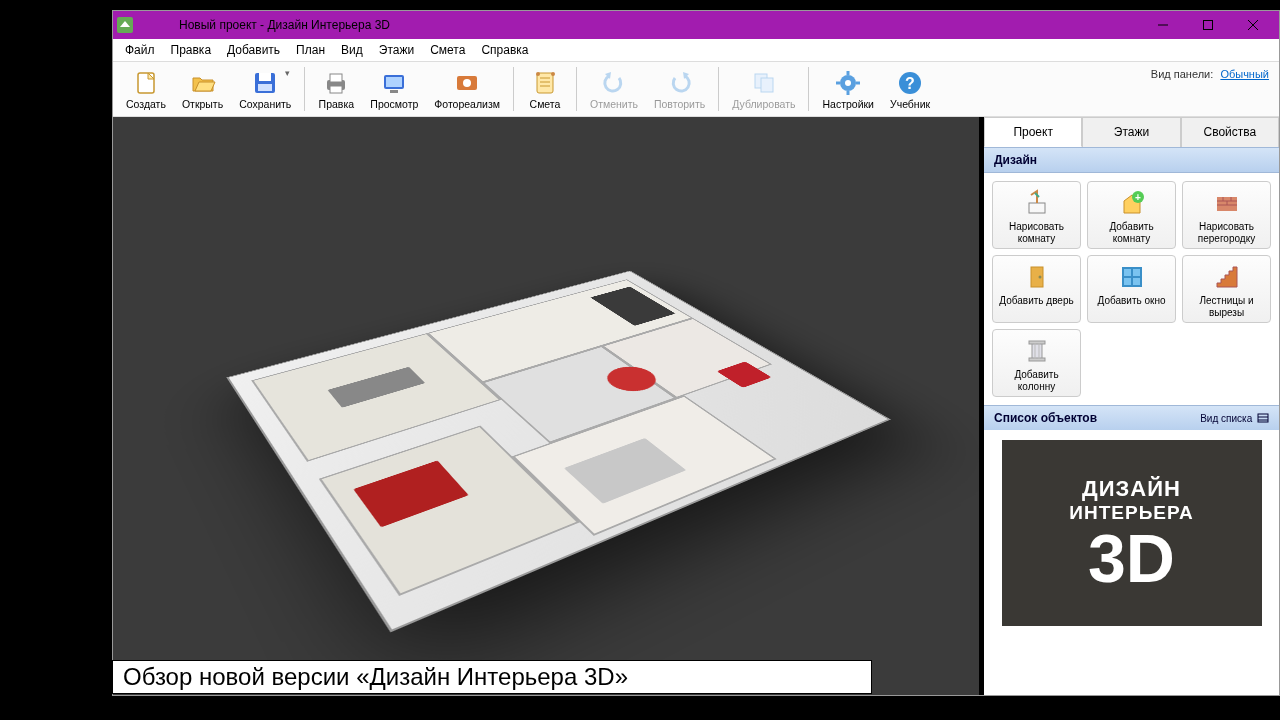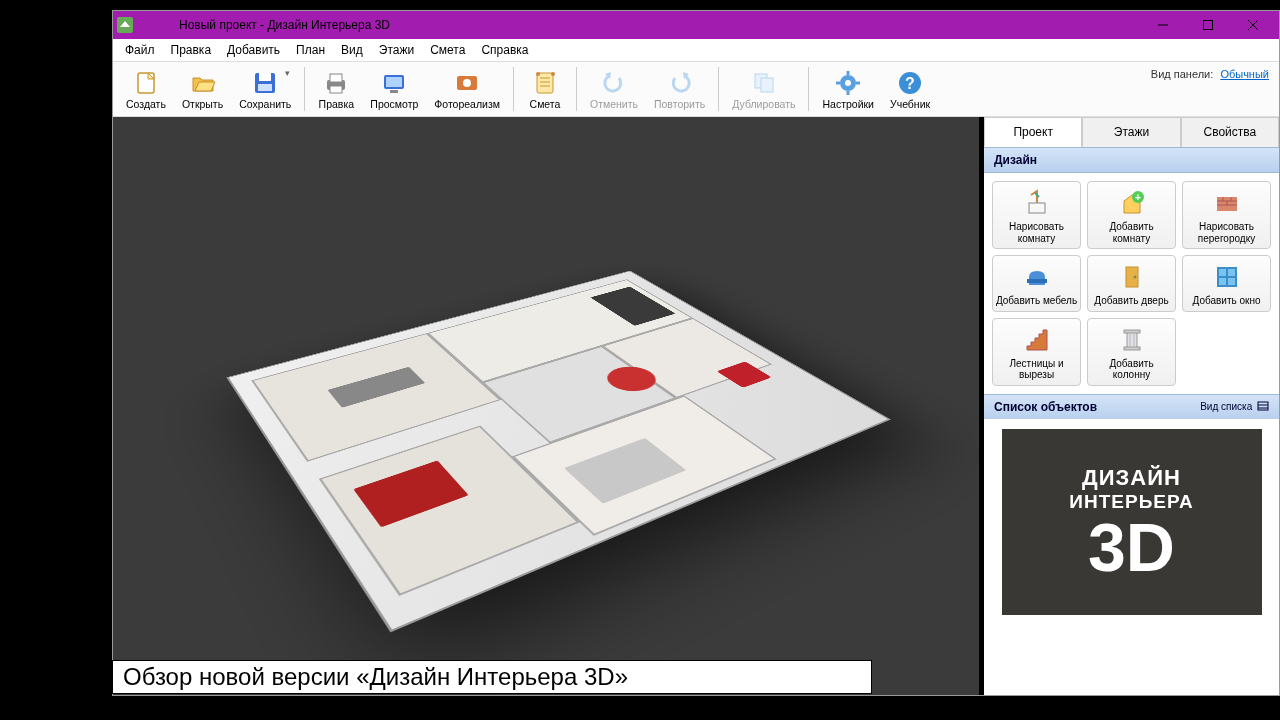--- a/index.html
+++ b/index.html
@@ -299,29 +299,20 @@
                   <line x1="18" y1="8" x2="18" y2="12"></line>
                   <line x1="14" y1="12" x2="14" y2="16"></line>
                 </g>
               </svg>
             </div>
             <div>Нарисовать перегородку</div>
           </div>
           <div class="design-btn">
             <div class="icon">
               <svg width="28" height="28">
-                <path d="M6 14 Q6 8 14 8 Q22 8 22 14 L22 22 L6 22 Z" fill="#4a8fd8"></path>
-                <rect x="4" y="16" width="20" height="4" fill="#2a6fb8"></rect>
-              </svg>
-            </div>
-            <div>Добавить мебель</div>
-          </div>
-          <div class="design-btn">
-            <div class="icon">
-              <svg width="28" height="28">
                 <rect x="8" y="4" width="12" height="20" fill="#e8b048" stroke="#c8902a"></rect>
                 <circle cx="17" cy="14" r="1.5" fill="#885"></circle>
               </svg>
             </div>
             <div>Добавить дверь</div>
           </div>
           <div class="design-btn">
             <div class="icon">
               <svg width="28" height="28">
                 <rect x="5" y="5" width="18" height="18" fill="#7ac3f0" stroke="#3a8fc8" stroke-width="2"></rect>

